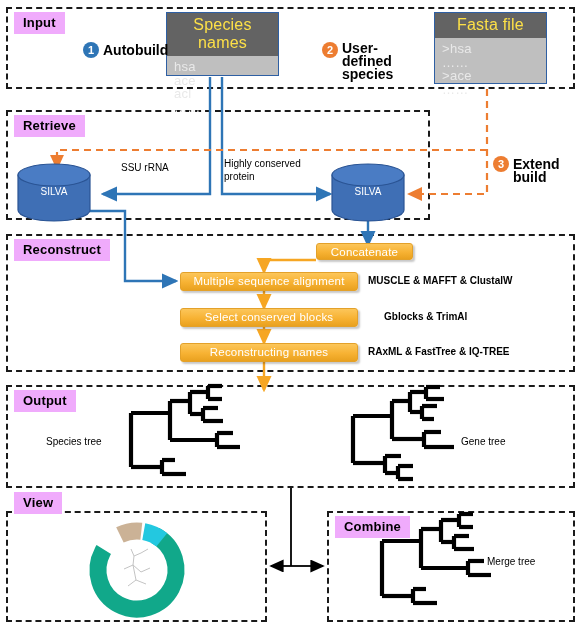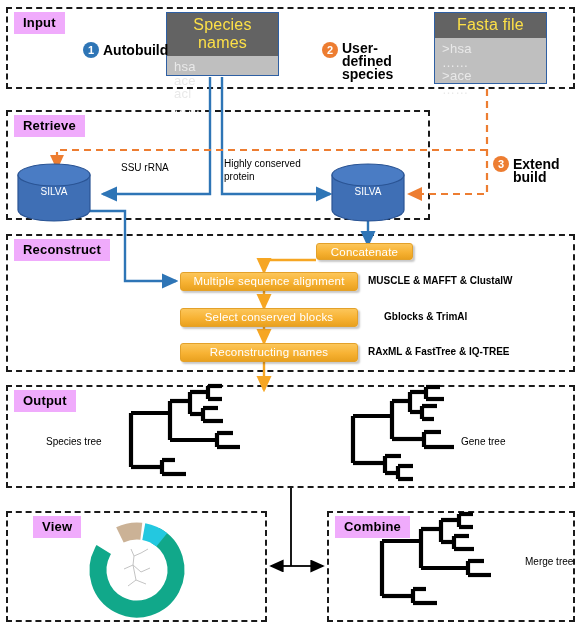--- a/index.html
+++ b/index.html
@@ -38,21 +38,21 @@
   <div class="sec sec-dash" style="left:6px;top:110px;width:424px;height:110px;"></div>
   <div class="sec-label" style="left:14px;top:115px;">Retrieve</div>
 
   <div class="sec sec-dash" style="left:6px;top:234px;width:569px;height:138px;"></div>
   <div class="sec-label" style="left:14px;top:239px;">Reconstruct</div>
 
   <div class="sec sec-dash" style="left:6px;top:385px;width:569px;height:103px;"></div>
   <div class="sec-label" style="left:14px;top:390px;">Output</div>
 
   <div class="sec sec-dash" style="left:6px;top:511px;width:261px;height:111px;"></div>
-  <div class="sec-label" style="left:14px;top:516px;margin-left:19px;">View</div>
+  <div class="sec-label" style="left:14px;top:492px;">View</div>
 
   <div class="sec sec-dash" style="left:327px;top:511px;width:248px;height:111px;"></div>
   <div class="sec-label" style="left:335px;top:516px;">Combine</div>
 
   <svg width="581" height="629">
     <defs>
       <marker id="ablue" markerWidth="7" markerHeight="7" refX="6" refY="3.2" orient="auto">
         <path d="M0,0 L7,3.2 L0,6.4 z" fill="#2e75b6"></path>
       </marker>
       <marker id="aorange" markerWidth="7" markerHeight="7" refX="6" refY="3.2" orient="auto">
@@ -230,15 +230,15 @@
   <div class="tool" style="left:368px;top:275px;">MUSCLE  &amp;  MAFFT  &amp;  ClustalW</div>
 
   <div class="obox" style="left:180px;top:308px;width:178px;height:19px;">Select conserved blocks</div>
   <div class="tool" style="left:384px;top:311px;">Gblocks  &amp;  TrimAl</div>
 
   <div class="obox" style="left:180px;top:343px;width:178px;height:19px;">Reconstructing names</div>
   <div class="tool" style="left:368px;top:346px;">RAxML  &amp;  FastTree  &amp;  IQ-TREE</div>
 
   <div class="plain" style="left:46px;top:436px;">Species tree</div>
   <div class="plain" style="left:461px;top:436px;">Gene tree</div>
-  <div class="plain" style="left:525px;top:556px;">Merge tree</div>
+  <div class="plain" style="left:487px;top:556px;">Merge tree</div>
 
 </div>
 
 </body></html>

